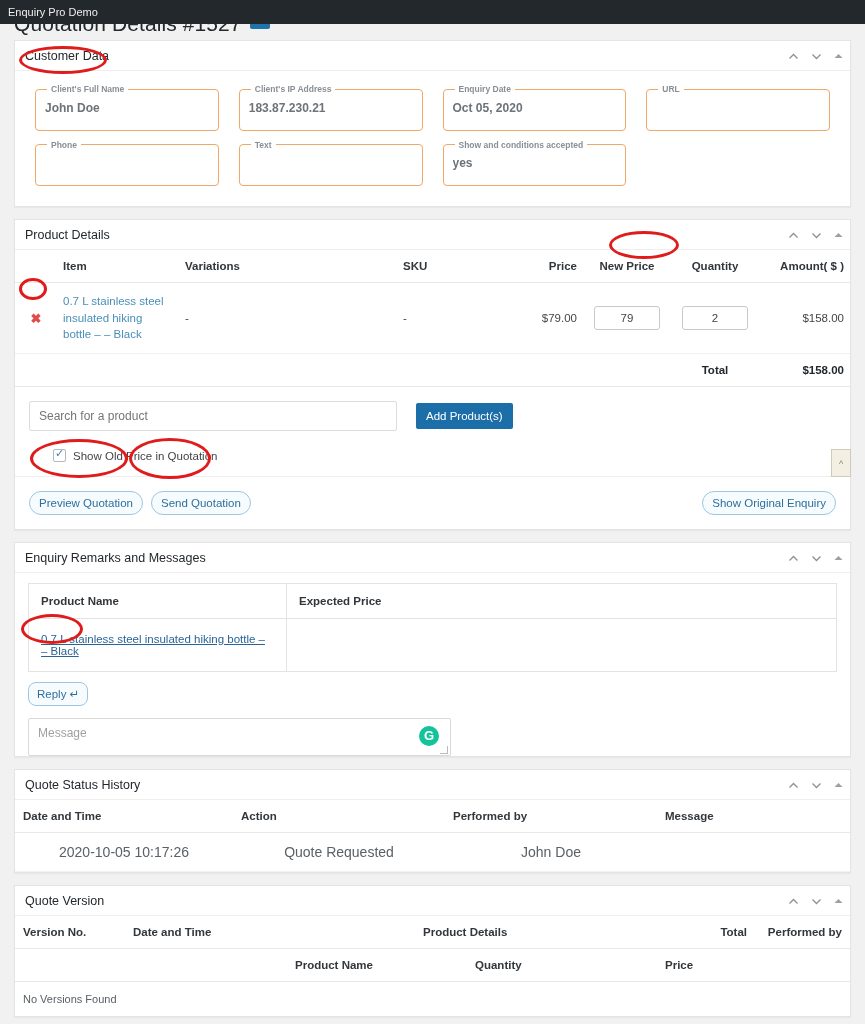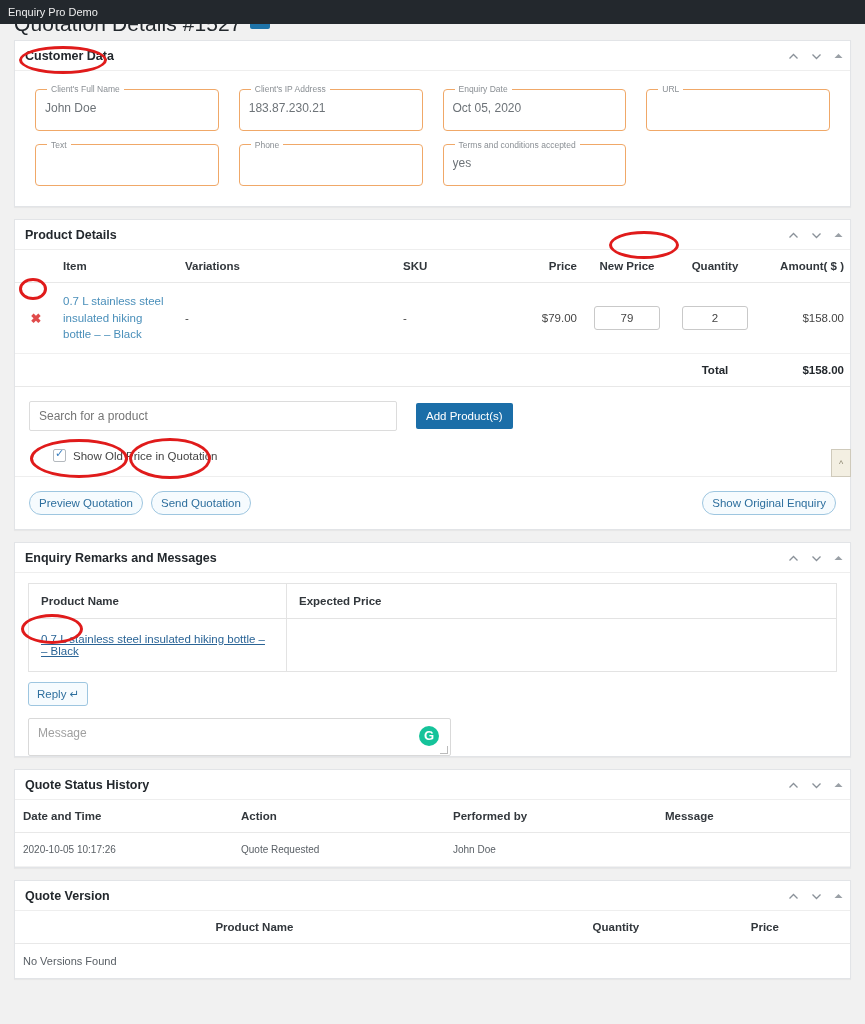--- a/index.html
+++ b/index.html
@@ -57,21 +57,21 @@
   }
   .panel-head {
     height: 30px;
     display: flex; align-items: center;
     padding: 0 10px 0 10px;
     border-bottom: 1px solid #eeeeee;
     position: relative;
   }
   .panel-title {
     font-size: 12.5px;
-    font-weight: 700;
+    font-weight: 400;
     color: #23282d;
     text-align: center;
   }
   .panel-ctrls {
     position: absolute; right: 6px; top: 0; height: 30px;
     display: flex; align-items: center; gap: 10px;
     color: #72777c;
   }
   .ctrl { cursor: pointer; font-size: 11px; line-height: 1; color: #82878c; }
   .ctrl svg { display: block; }
@@ -84,20 +84,21 @@
     column-gap: 16px;
     row-gap: 10px;
   }
   .fs {
     border: 1px solid #f0a868;
     border-radius: 4px;
     padding: 4px 9px 9px;
     min-height: 32px;
     position: relative;
     background: #fff;
+    font-weight: bold;
   }
   .fs legend {
     font-size: 8.5px;
     color: #8a8f94;
     padding: 0 4px;
     margin-left: 2px;
     line-height: 1;
   }
   .fs .val {
     font-size: 12px;
@@ -220,21 +221,21 @@
     border-bottom: 1px solid #e3e3e3;
     border-right: 1px solid #e3e3e3;
     vertical-align: middle; height: 44px;
   }
   table.rm th:last-child, table.rm td:last-child { border-right: none; }
   .rm-link { color: #2a6496; text-decoration: underline; font-size: 11.5px; }
   .rm-outer { padding: 10px 13px 0 13px; }
   .reply-wrap { padding: 10px 13px 0 13px; }
   .btn-reply {
     background: #f6fbfe; color: #2e6f9e;
-    border: 1px solid #9ec6e0; border-radius: 3px;
+    border: 1px solid #9ec6e0; border-radius: 8px;
     font-size: 11.5px; padding: 4px 8px; cursor: pointer;
     font-family: "Liberation Sans", sans-serif;
   }
   .msg-wrap { padding: 12px 13px 0 13px; position: relative; }
   .msg-box {
     width: 423px; height: 38px;
     border: 1px solid #d9d9d9; border-radius: 2px;
     background: #fff; position: relative;
   }
   .msg-ph { font-size: 12px; color: #a0a0a0; padding: 7px 9px; }
@@ -259,22 +260,22 @@
   }
 
   
   table.hs { width: 100%; border-collapse: collapse; }
   table.hs th {
     font-size: 11.5px; font-weight: 700; color: #32373c;
     padding: 10px 8px; text-align: left;
     border-bottom: 1px solid #e8e8e8;
   }
   table.hs td {
-    font-size: 10px; color: #5a6066;
-    padding: 11px 8px; text-align: left;
+    font-size: 14px; color: #5a6066;
+    padding: 11px 8px; text-align: center;
     border-bottom: 1px solid #f2f2f2;
   }
   .hs-c1 { width: 218px; }
   .hs-c2 { width: 212px; }
   .hs-c3 { width: 212px; }
 
   table.qv { width: 100%; border-collapse: collapse; }
   table.qv th {
     font-size: 11.5px; font-weight: 700; color: #32373c;
     padding: 10px 8px; text-align: left;
@@ -344,29 +345,29 @@
         <fieldset class="fs">
           <legend>Enquiry Date</legend>
           <div class="val">Oct 05, 2020</div>
         </fieldset>
 
         <fieldset class="fs tall">
           <legend>URL</legend>
           <div class="val"></div>
         </fieldset>
         <fieldset class="fs tall">
+          <legend>Phone</legend>
+          <div class="val"></div>
+        </fieldset>
+        <fieldset class="fs tall">
           <legend>Text</legend>
           <div class="val"></div>
         </fieldset>
         <fieldset class="fs tall">
-          <legend>Phone</legend>
-          <div class="val"></div>
-        </fieldset>
-        <fieldset class="fs tall">
-          <legend>Terms and conditions accepted</legend>
+          <legend>Show and conditions accepted</legend>
           <div class="val">yes</div>
         </fieldset>
       </div>
     </div>
   </div>
 
   <div class="panel">
     <div class="panel-head">
       <span class="panel-title">Product Details</span>
       <span class="panel-ctrls">
@@ -563,20 +564,27 @@
         </span>
         <span class="ctrl">
           <svg width="11" height="11" viewBox="0 0 11 11">
               <path d="M1.5 7 L5.5 3 L9.5 7 Z" fill="#9aa0a6"></path>
             </svg>
         </span>
       </span>
     </div>
     <table class="qv">
       <thead>
+        <tr>
+          <th style="width:110px;">Version No.</th>
+          <th style="width:290px;">Date and Time</th>
+          <th style="width:250px;">Product Details</th>
+          <th style="width:90px;" class="txt-right">Total</th>
+          <th class="txt-right">Performed by</th>
+        </tr>
         <tr class="qv-sub">
           <th></th>
           <th style="padding-left:170px;">Product Name</th>
           <th style="padding-left:60px;">Quantity</th>
           <th style="padding-left:0;">Price</th>
           <th></th>
         </tr>
       </thead>
       <tbody>
         <tr>

